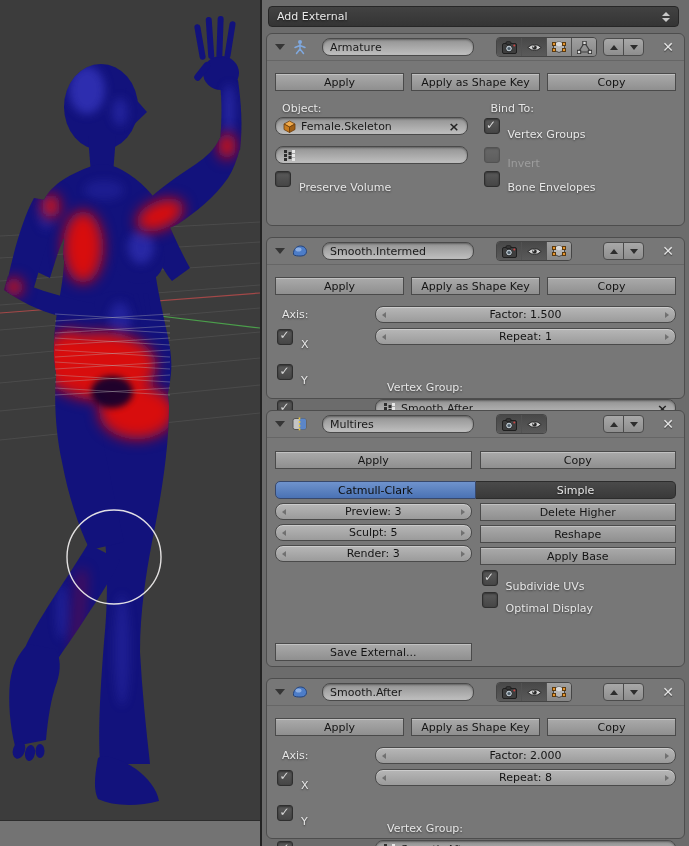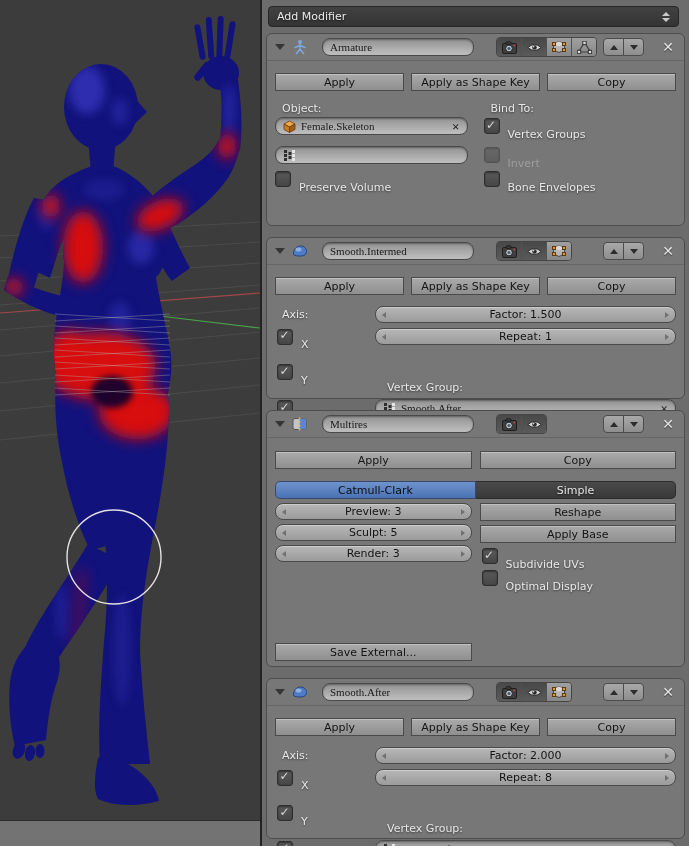--- a/index.html
+++ b/index.html
@@ -27,21 +27,21 @@
     border-bottom:1px solid rgba(0,0,0,.14);}
   .tri-dn{display:inline-block;width:0;height:0;border-left:5px solid transparent;
     border-right:5px solid transparent;border-top:6px solid #353535;}
   .tri-up-s{display:inline-block;width:0;height:0;border-left:4px solid transparent;
     border-right:4px solid transparent;border-bottom:5px solid #2d2d2d;}
   .tri-dn-s{display:inline-block;width:0;height:0;border-left:4px solid transparent;
     border-right:4px solid transparent;border-top:5px solid #2d2d2d;}
   .mod-icon{width:17px;height:16px;display:flex;align-items:center;justify-content:center;}
   .field{height:18px;border-radius:8px;background:linear-gradient(#929292,#bfbfbf);
     border:1px solid #4a4a4a;display:flex;align-items:center;padding:0 7px;gap:5px;
-    color:#191919;box-shadow:inset 0 1px 2px rgba(0,0,0,.35);box-sizing:border-box;font-family:Liberation Serif, serif;}
+    color:#191919;box-shadow:inset 0 1px 2px rgba(0,0,0,.35);box-sizing:border-box;}
   .name-field{width:152px;margin-left:8px;}
   .f-x{margin-left:auto;color:#242424;font-weight:bold;font-size:13px;line-height:1;}
   .f-txt{white-space:nowrap;overflow:hidden;}
   .tgl-group{display:flex;margin-left:16px;border:1px solid #454545;border-radius:4px;overflow:hidden;}
   .tgl{width:24px;height:18px;display:flex;align-items:center;justify-content:center;
     background:linear-gradient(#a0a0a0,#878787);border-left:1px solid #525252;}
   .tgl:first-child{border-left:none;}
   .tgl.on{background:linear-gradient(#484848,#5a5a5a);}
   .updown{display:flex;margin-left:auto;}
   .ud{width:21px;height:18px;display:flex;align-items:center;justify-content:center;
@@ -180,21 +180,21 @@
         <path d="M55,314 L170,321 M55,321 L170,314 M55,326 L170,333 M55,333 L170,326 M55,338 L170,345 M55,345 L170,338 M55,350 L170,357 M55,357 L170,350 M55,362 L170,369 M55,369 L170,362 M55,375 L170,382 M55,382 L170,375 M55,388 L170,395 M55,395 L170,388"></path>
       </g>
       <circle cx="114" cy="557" r="47" fill="none" stroke="#eceaea" stroke-width="1.4" opacity="0.95"></circle>
     </svg>
     <div class="vp-footer"></div>
   </div>
 
   <div class="props">
 
     <div class="add-mod">
-      <span>Add Modifier</span>
+      <span>Add External</span>
       <span class="dd">
           <i class="up"></i>
           <i class="dn"></i>
         </span>
     </div>
 
     <div class="panel" style="top:33px;height:193px;">
       <div class="p-head">
         <i class="tri-dn"></i>
         <span class="mod-icon">
@@ -487,20 +487,21 @@
               <i class="sl-r"></i>
             </div>
             <div class="slider">
               <i class="sl-l"></i>
               <span>Render: 3</span>
               <i class="sl-r"></i>
             </div>
             <div class="btn save-ext">Save External...</div>
           </div>
           <div class="stack">
+            <div class="btn">Delete Higher</div>
             <div class="btn">Reshape</div>
             <div class="btn">Apply Base</div>
             <div class="cb checked mr-cb">
               <span class="box"></span>
               <span class="lbl">Subdivide UVs</span>
             </div>
             <div class="cb mr-cb">
               <span class="box"></span>
               <span class="lbl">Optimal Display</span>
             </div>

